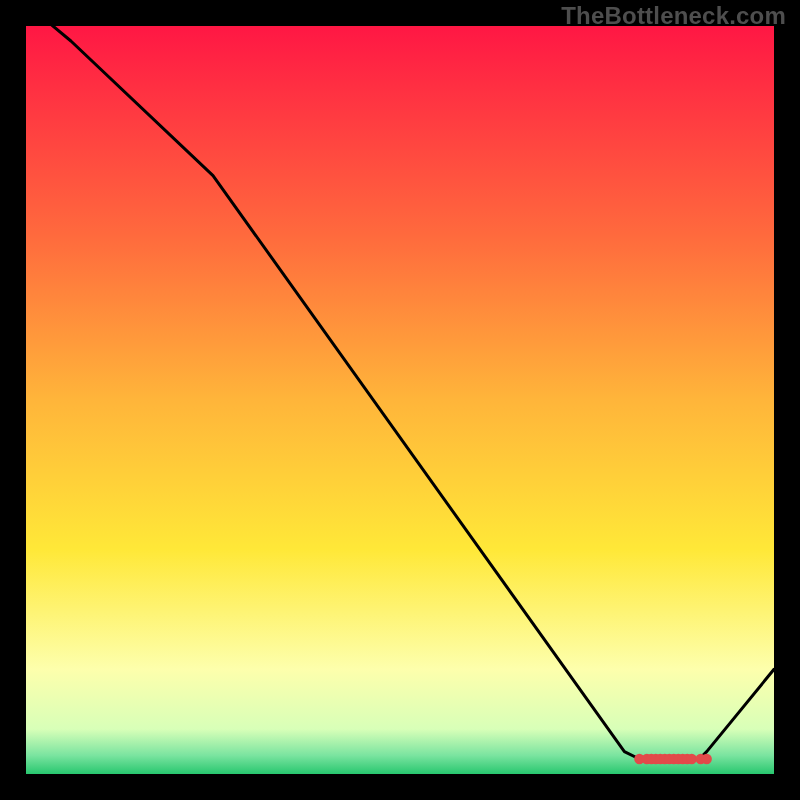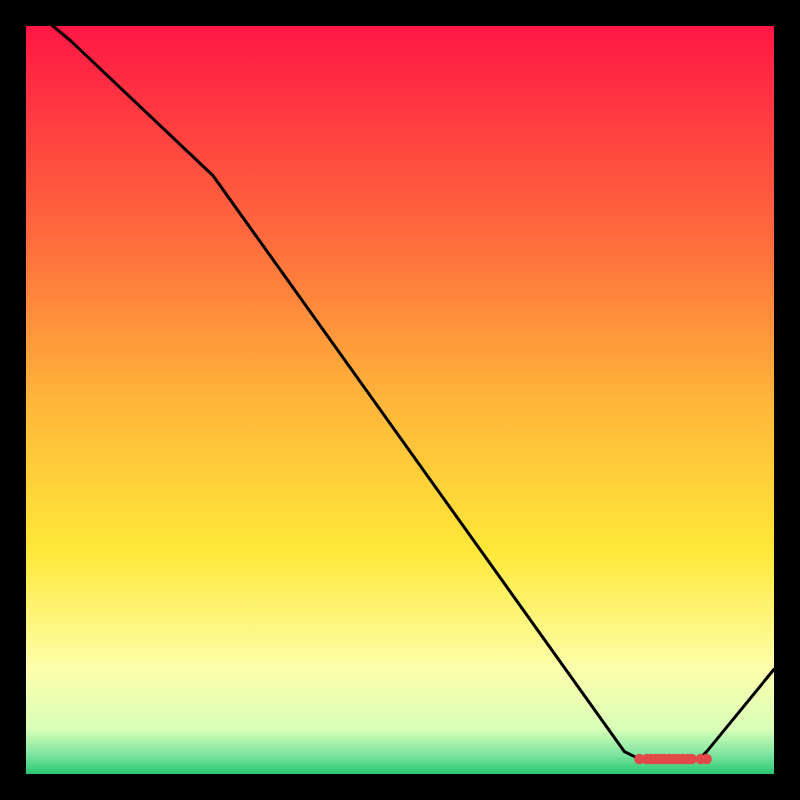--- a/index.html
+++ b/index.html
@@ -41,20 +41,21 @@
     top: 0;
     width: 748px;
     height: 748px;
     display: block;
   }
 </style>
 </head>
 <body>
 
 <div class="stage">
+  <div class="watermark">TheBottleneck.com</div>
 
   <div class="plot-frame">
     <svg class="plot" viewBox="0 0 748 748">
       <defs>
         <linearGradient id="bg-grad" x1="0" y1="0" x2="0" y2="1">
           <stop id="g0" offset="0%" stop-color="#ff1744"></stop>
           <stop id="g1" offset="28%" stop-color="#ff6a3d"></stop>
           <stop id="g2" offset="50%" stop-color="#ffb53a"></stop>
           <stop id="g3" offset="70%" stop-color="#ffe838"></stop>
           <stop id="g4" offset="86%" stop-color="#fdffac"></stop>

